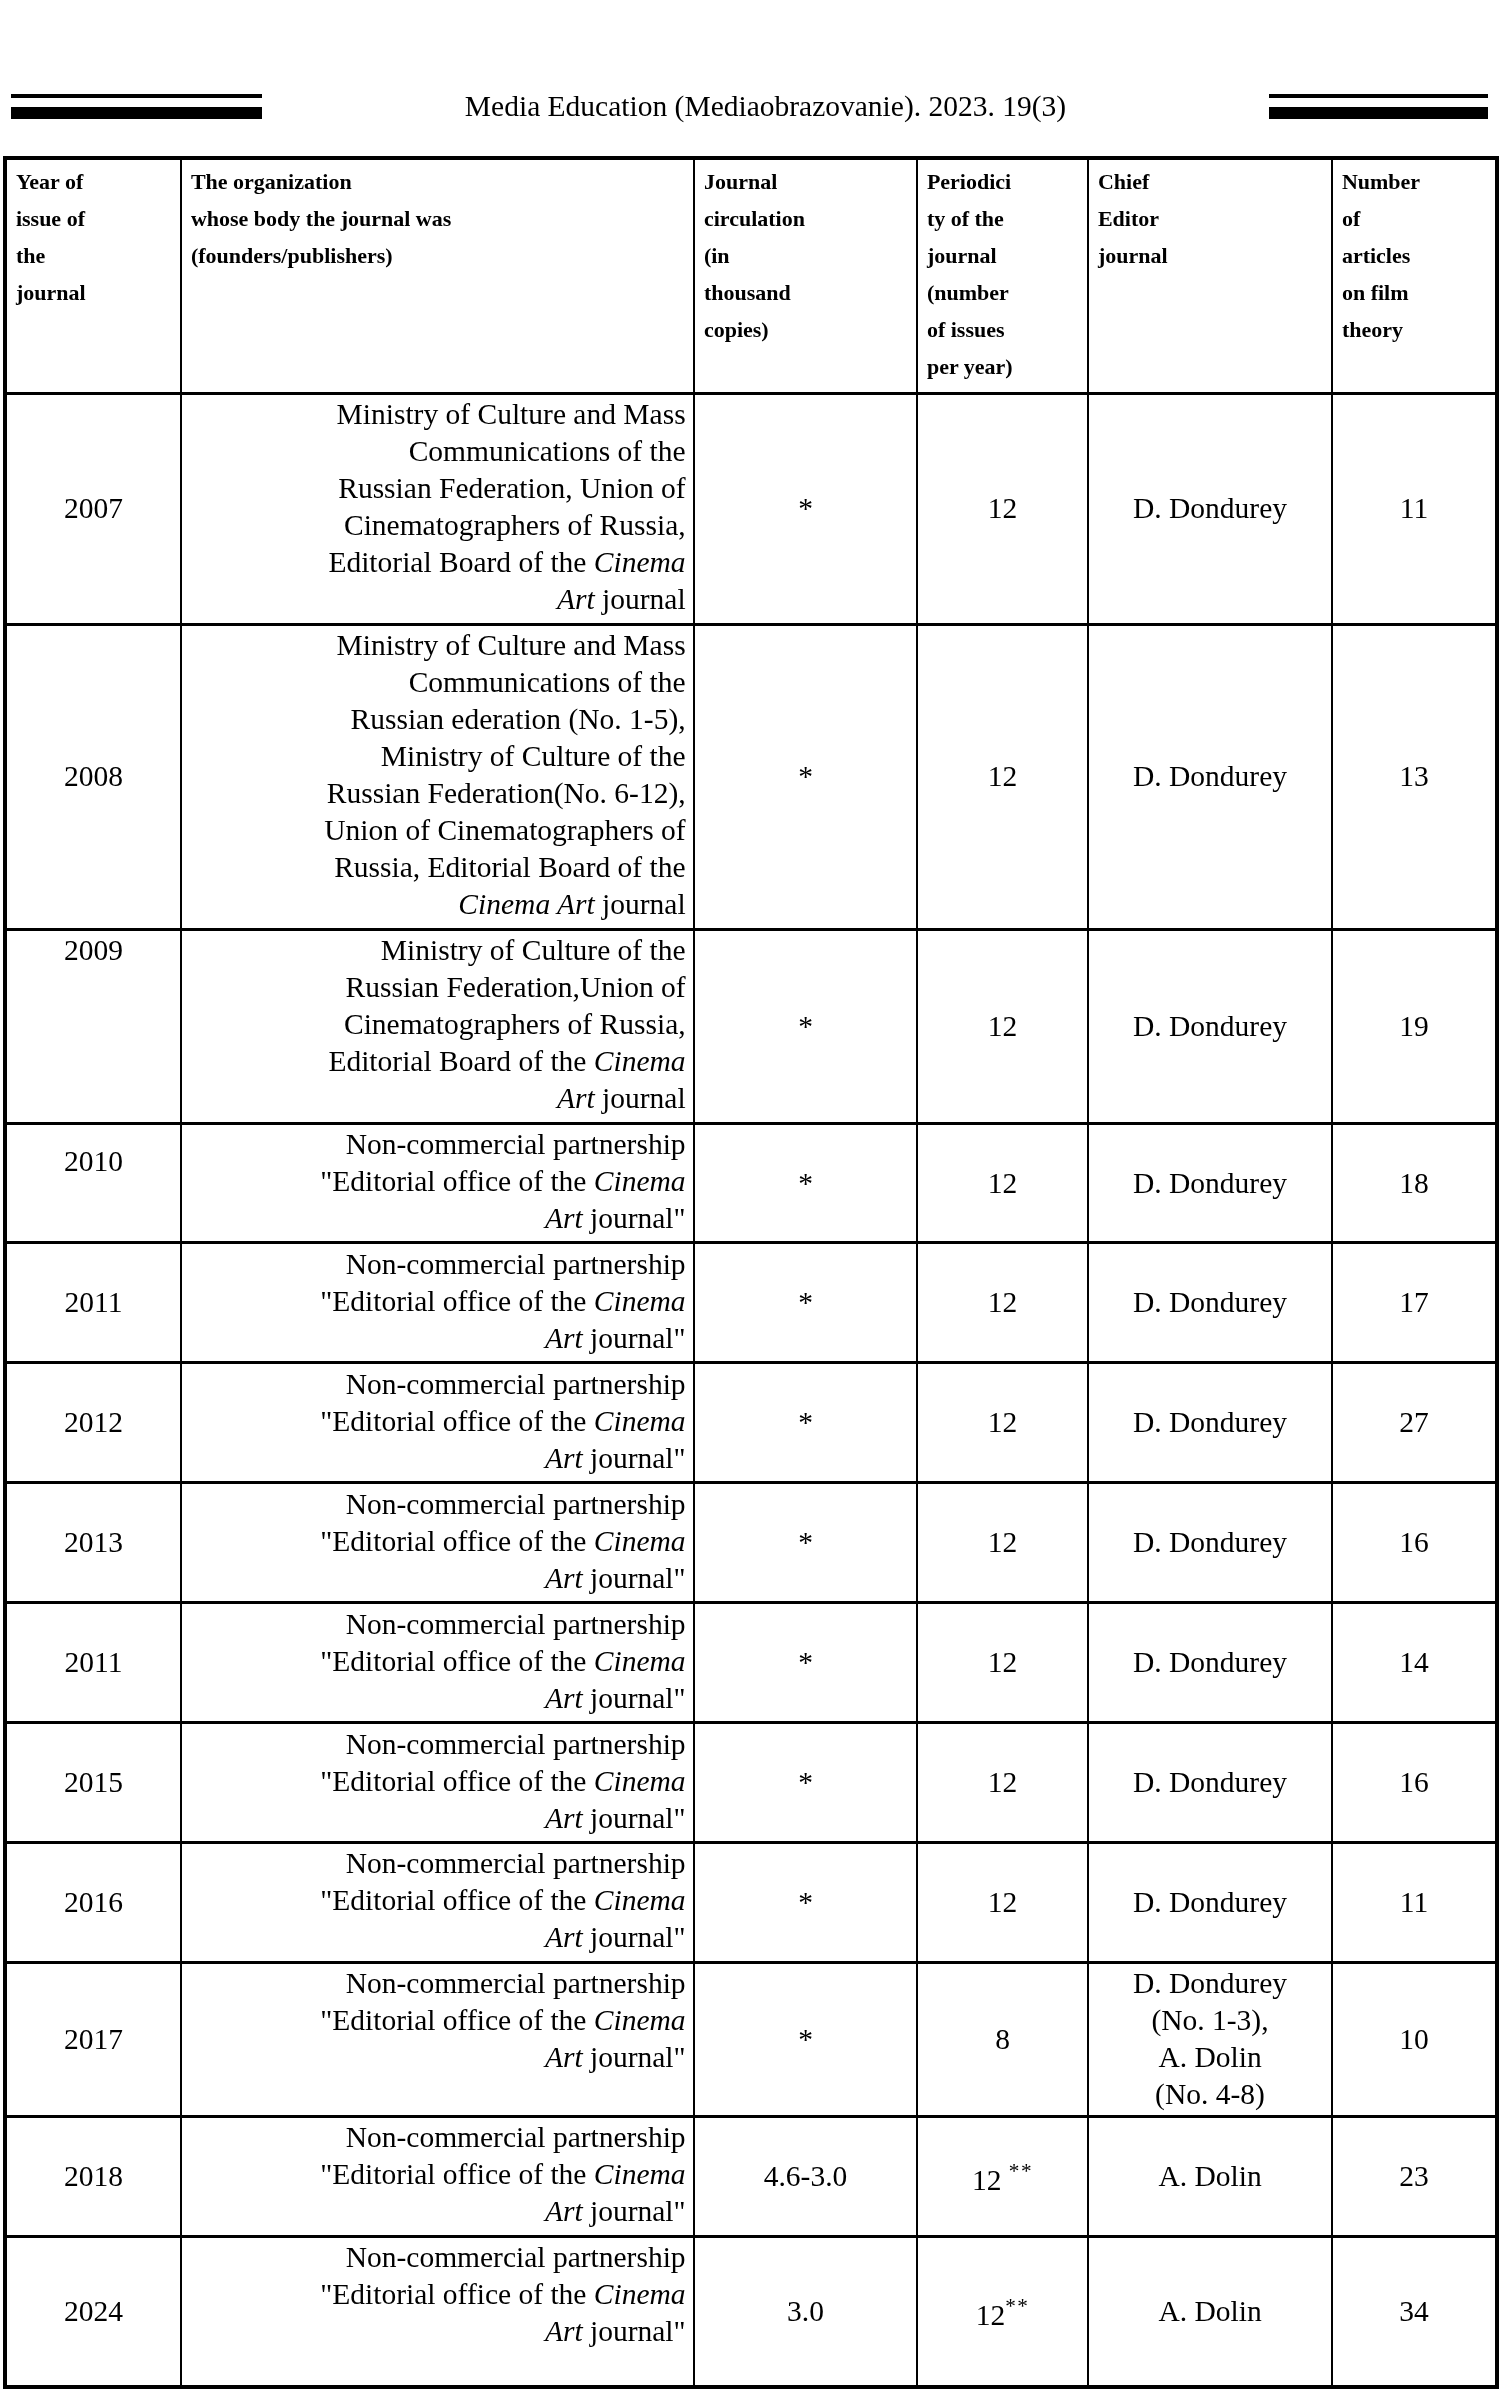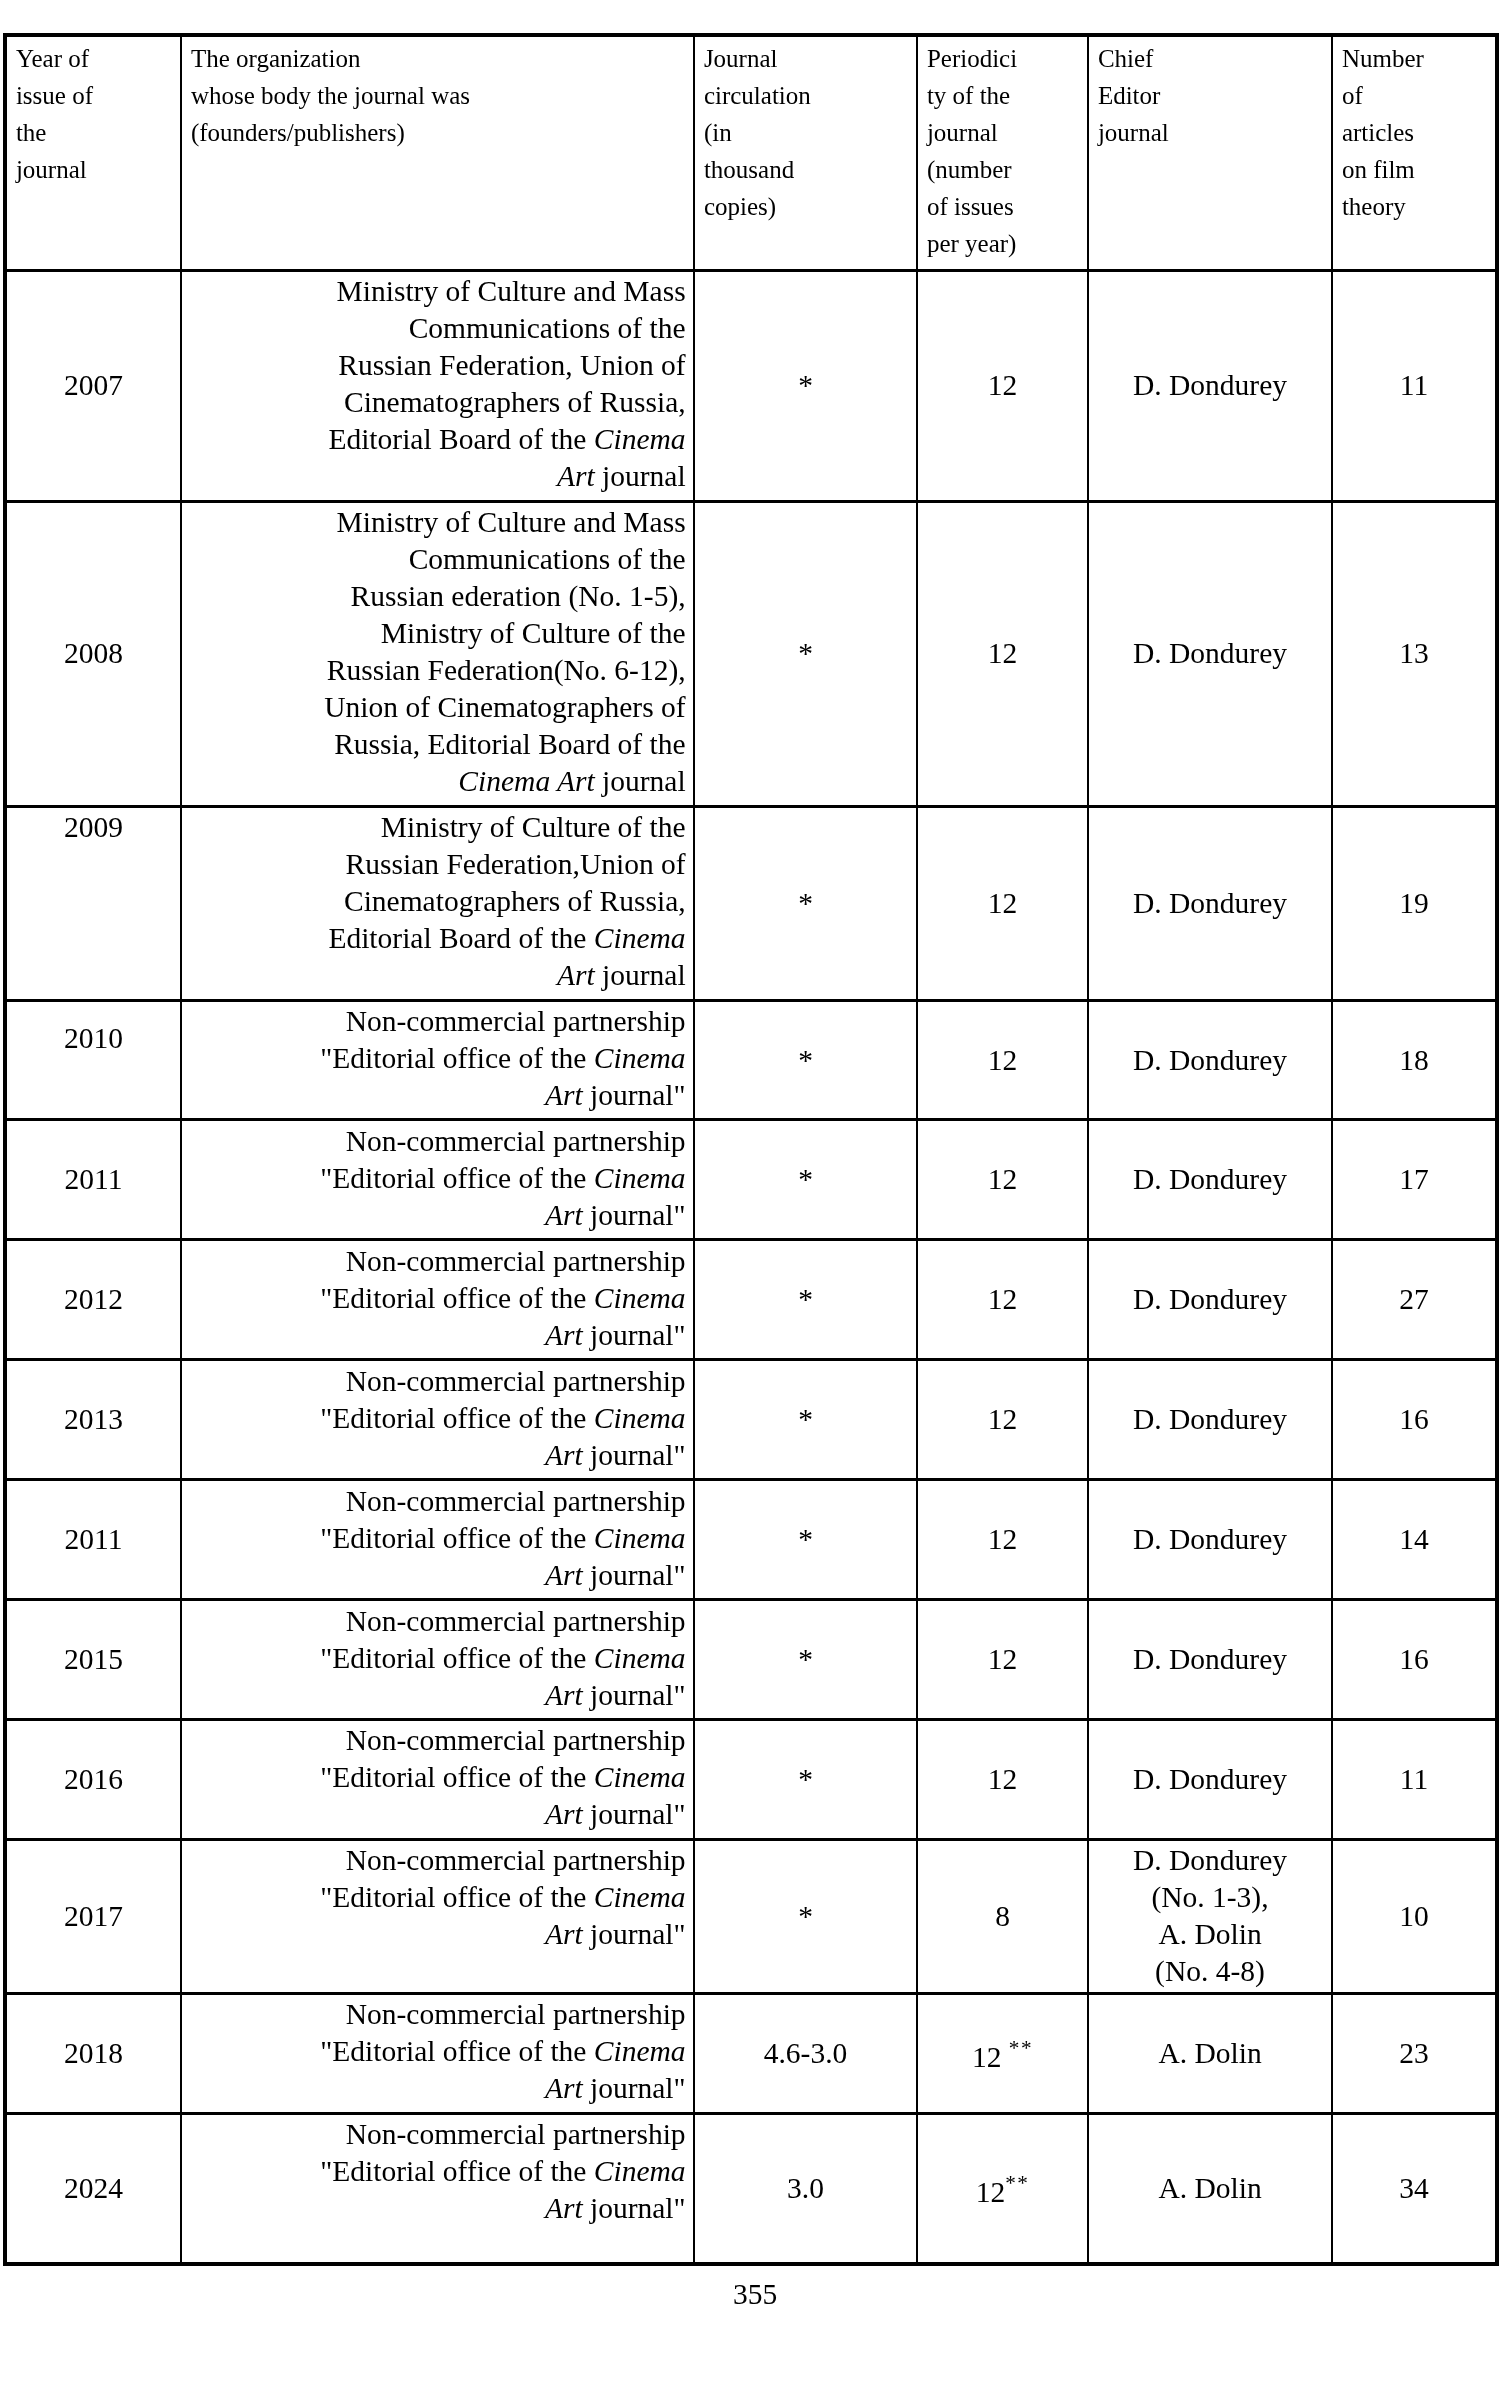--- a/index.html
+++ b/index.html
@@ -51,24 +51,24 @@
   col.w-org  { width: 513px; }
   col.w-circ { width: 223px; }
   col.w-per  { width: 171px; }
   col.w-ed   { width: 244px; }
   col.w-art  { width: 165px; }
 
   tr { border-top: 3px solid #000; border-bottom: 3px solid #000; }
   th, td { border: 2.2px solid #000; }
 
   th {
-    font-weight: normal;
+    font-weight: bold;
     vertical-align: top;
     text-align: left;
-    font-size: 25px;
+    font-size: 22px;
     line-height: 37px;
     padding: 3px 5.9px 7.4px 8.9px;
     white-space: pre-line;
   }
   td {
     font-size: 29.5px;
     line-height: 37px;
   }
   td.c-org {
     text-align: right;
@@ -94,20 +94,33 @@
     text-align: center;
     font-size: 29.5px;
     margin-top: 11.8px;
   }
 </style>
 </head>
 <body>
 
 <div class="page">
 
+  <div class="masthead">
+    <div class="rule-group left">
+      <div class="thin"></div>
+      <div class="gap"></div>
+      <div class="thick"></div>
+    </div>
+    <div class="journal-title">Media Education (Mediaobrazovanie). 2023. 19(3)</div>
+    <div class="rule-group right">
+      <div class="thin"></div>
+      <div class="gap"></div>
+      <div class="thick"></div>
+    </div>
+  </div>
 
   <table class="journal-table">
     <colgroup>
       <col class="w-year">
         <col class="w-org">
         <col class="w-circ">
       <col class="w-per">
         <col class="w-ed">
         <col class="w-art">
     </colgroup>

